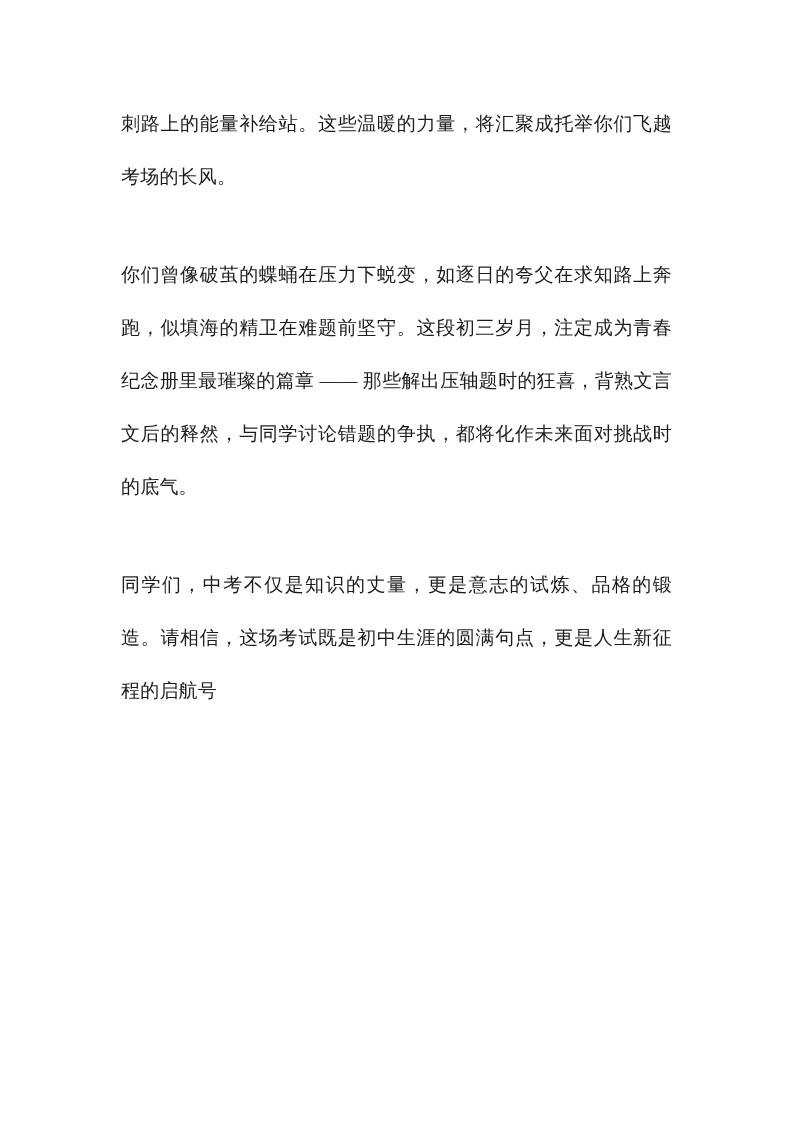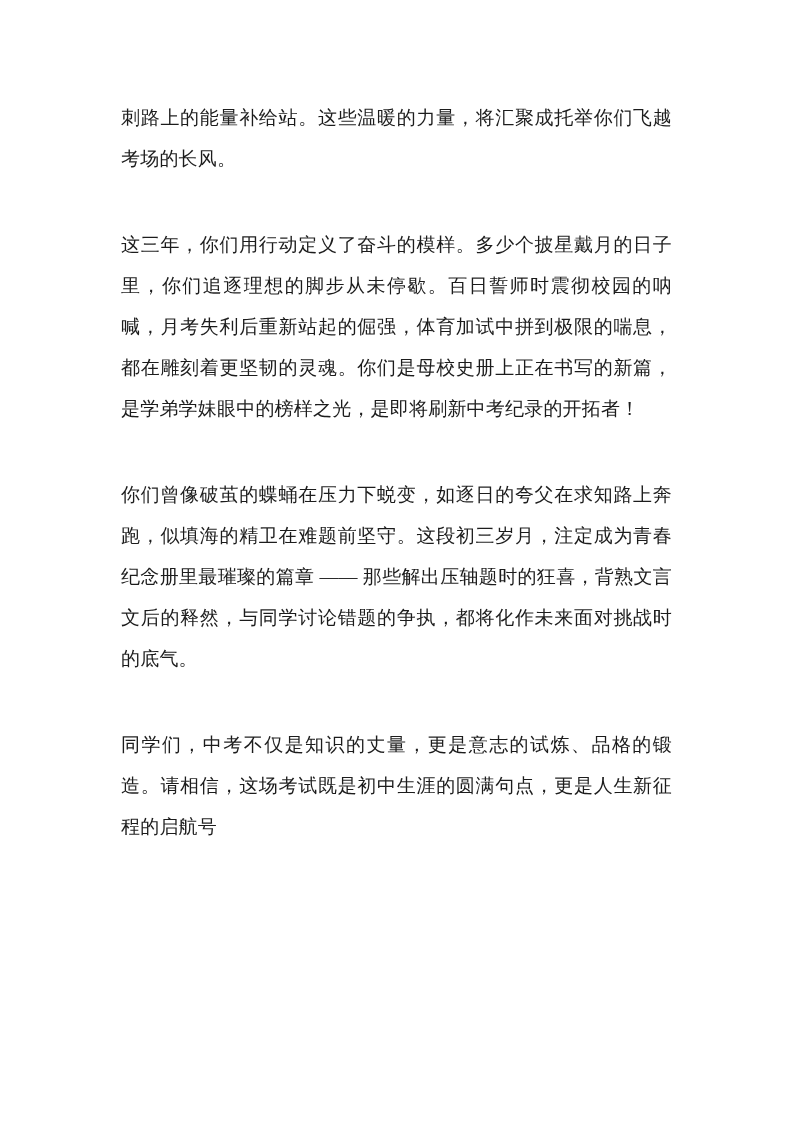--- a/index.html
+++ b/index.html
@@ -18,34 +18,33 @@
     position: absolute;
     left: 121px;
     top: 97px;
     width: 551px;
   }
   p.para {
     margin: 0 0 45px 0;
     padding: 0;
     font-family: "Liberation Serif", "DejaVu Serif", serif;
     font-size: 19px;
-    line-height: 41px;
+    line-height: 53px;
     color: #1c1c1c;
     text-align: justify;
     text-justify: inter-ideograph;
     word-break: break-all;
     letter-spacing: 0.2px;
   }
   p.para:last-child {
     margin-bottom: 0;
   }
 </style>
 </head>
 <body>
 
 <div class="page">
   <div class="content">
     <p class="para">刺路上的能量补给站。这些温暖的力量，将汇聚成托举你们飞越考场的长风。</p>
-    <p class="para">这三年，你们用行动定义了奋斗的模样。多少个披星戴月的日子里，你们追逐理想的脚步从未停歇。百日誓师时震彻校园的呐喊，月考失利后重新站起的倔强，体育加试中拼到极限的喘息，都在雕刻着更坚韧的灵魂。你们是母校史册上正在书写的新篇，是学弟学妹眼中的榜样之光，是即将刷新中考纪录的开拓者！</p>
     <p class="para">你们曾像破茧的蝶蛹在压力下蜕变，如逐日的夸父在求知路上奔跑，似填海的精卫在难题前坚守。这段初三岁月，注定成为青春纪念册里最璀璨的篇章 —— 那些解出压轴题时的狂喜，背熟文言文后的释然，与同学讨论错题的争执，都将化作未来面对挑战时的底气。</p>
     <p class="para">同学们，中考不仅是知识的丈量，更是意志的试炼、品格的锻造。请相信，这场考试既是初中生涯的圆满句点，更是人生新征程的启航号</p>
   </div>
 </div>
 
 </body></html>

